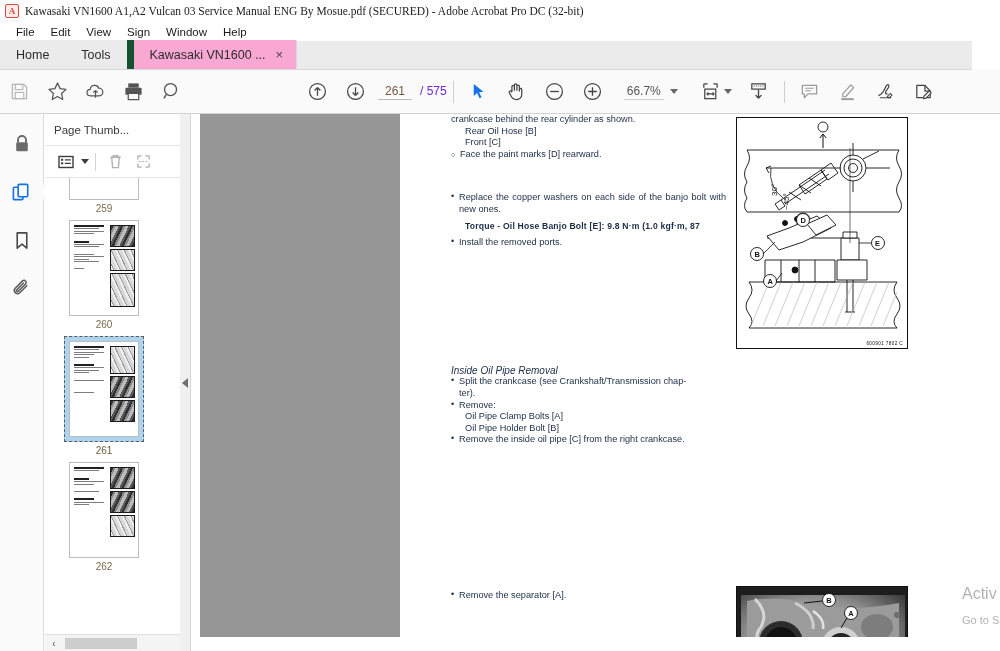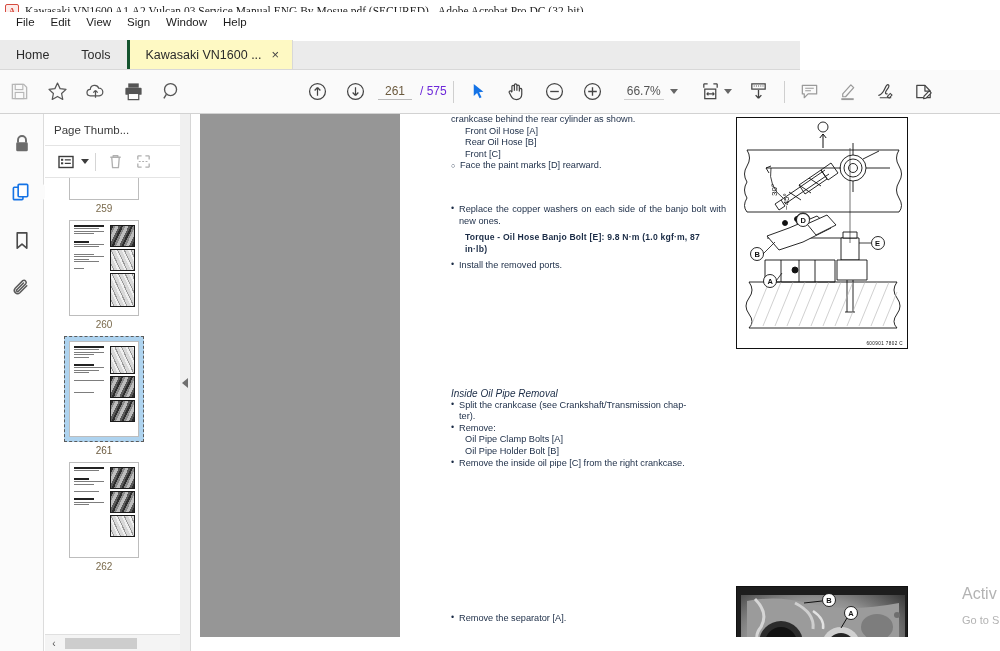--- a/index.html
+++ b/index.html
@@ -20,40 +20,40 @@
   .app-logo {
     width: 14px; height: 14px; margin: 0 6px 0 5px; flex: 0 0 auto;
     border: 1px solid #d64b3f; border-radius: 2px; background: #fdecea;
     color: #d64b3f; font-size: 9px; line-height: 12px; text-align: center;
     font-weight: bold; font-family: "Liberation Serif", serif;
   }
   .title-text { font-size: 11.5px; color: #1b1b1b; white-space: nowrap; font-family: Liberation Serif, serif; }
 
   
   .menubar {
-    position: absolute; left: 0; top: 12px; width: 1000px; height: 19px;
+    position: absolute; left: 0; top: 22px; width: 1000px; height: 19px;
     background: #ffffff; display: flex; align-items: center; padding-left: 8px;
   }
   .menubar .mi {
     font-size: 11.5px; color: #1b1b1b; padding: 1px 8px; cursor: default;
   }
 
   
   .tabstrip {
-    position: absolute; left: 0; top: 41px; width: 800px; height: 29px;
+    position: absolute; left: 0; top: 41px; width: 972px; height: 29px;
     background: #ebebeb; border-bottom: 1px solid #d8d8d8;
     display: flex; align-items: flex-end;
   }
   .tab {
     height: 29px; display: flex; align-items: center; gap: 7px;
     padding: 0 16px; font-size: 12.5px; color: #2b2b2b; cursor: default;
     background: #ebebeb;
   }
-  .tab.doc { background: #fef9c3; border-right: 1px solid #d8d8d8;
-             border-left: 3px solid #14532d; padding: 0 10px 0 16px; }
+  .tab.doc { background: #f9a8d4; border-right: 1px solid #d8d8d8;
+             border-left: 7px solid #14532d; padding: 0 10px 0 16px; }
   .tab .tabclose { font-size: 13px; color: #444; padding: 0 3px; }
 
   
   .toolbar {
     position: absolute; left: 0; top: 70px; width: 1000px; height: 44px;
     background: #fafafa; border-bottom: 1px solid #d2d2d2;
     display: flex; align-items: center;
   }
   .tbtn {
     width: 38px; height: 34px; display: flex; align-items: center;
@@ -590,29 +590,27 @@
     <div class="gutter-strip"></div>
     <div class="gray-gutter"></div>
     <div class="doc-hscroll"></div>
 
     <div class="page">
       <div class="page-inner">
 
         <div class="txtcol">
 
           <div class="ln">crankcase behind the rear cylinder as shown.</div>
-          <div class="ln ind1">Front Oil Hose [A]</div>
           <div class="ln ind1">Rear Oil Hose [B]</div>
           <div class="ln ind1">Front [C]</div>
           <div class="ln circ">Face the paint marks [D] rearward.</div>
           <div class="bullet wrapline" style="text-align:justify">Replace the copper washers on each side of the banjo bolt with new ones.</div>
 
           <div style="height:5px"></div>
           <div class="torque">Torque - Oil Hose Banjo Bolt [E]: 9.8 N·m (1.0 kgf·m, 87</div>
-          <div class="torque c">in·lb)</div>
           <div style="height:5px"></div>
 
           <div class="bullet">Install the removed ports.</div>
 
           <div style="height:116px"></div>
 
           <div class="sechead">Inside Oil Pipe Removal</div>
           <div class="bullet">Split the crankcase (see Crankshaft/Transmission chap-</div>
           <div class="ln ind2">ter).</div>
           <div class="bullet">Remove:</div>

